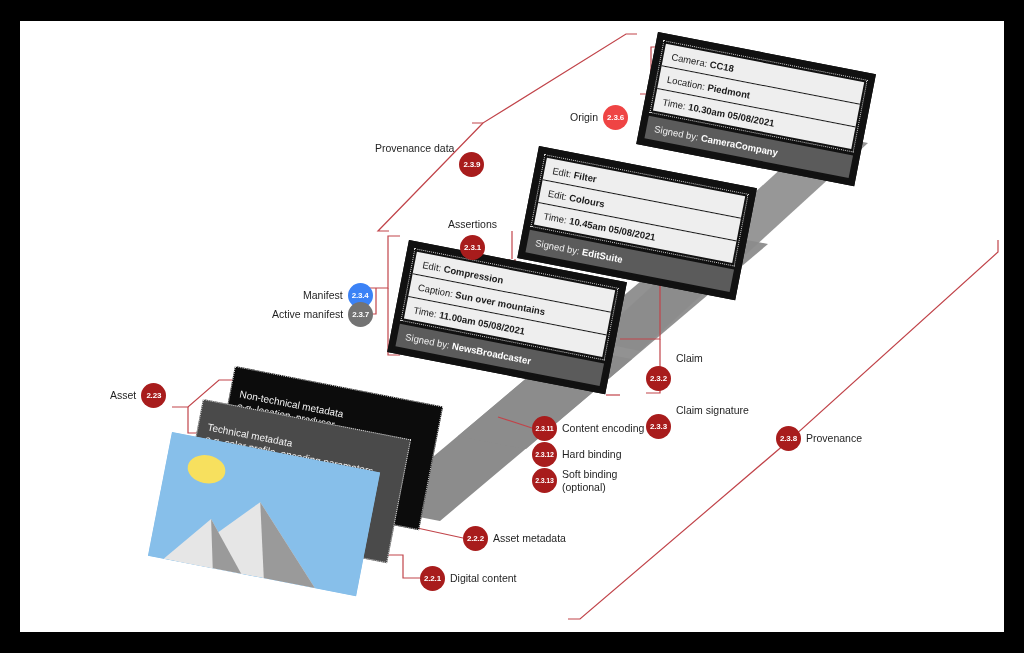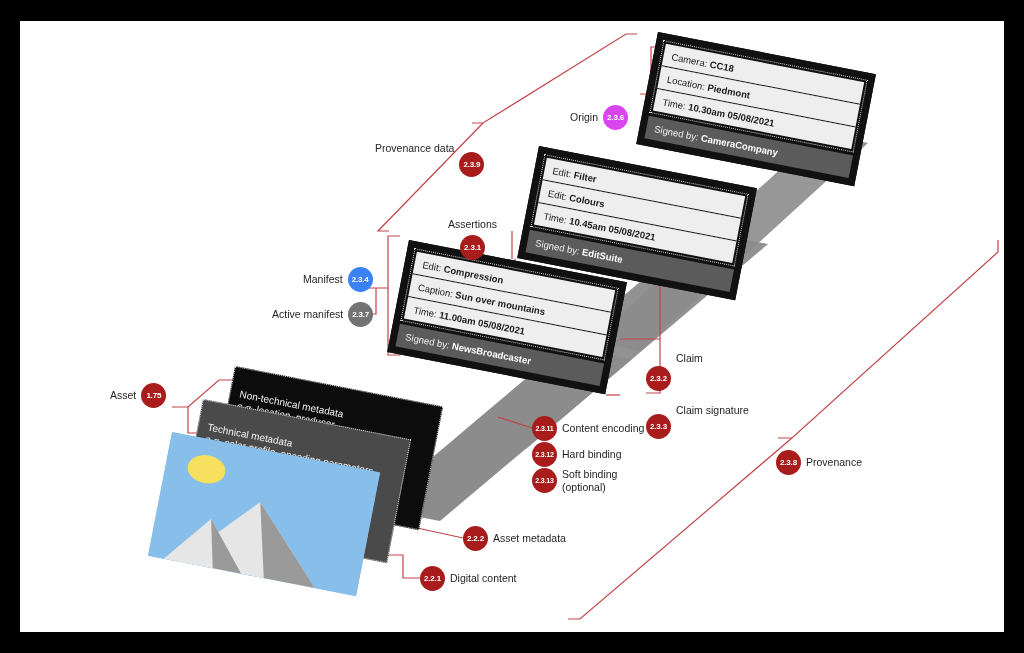--- a/index.html
+++ b/index.html
@@ -133,34 +133,34 @@
     <div class="inner">
       <div class="row"><span>Edit:</span> <b>Compression</b></div>
       <div class="row"><span>Caption:</span> <b>Sun over mountains</b></div>
       <div class="row"><span>Time:</span> <b>11.00am 05/08/2021</b></div>
     </div>
     <div class="sig"><span>Signed by:</span> <b>NewsBroadcaster</b></div>
   </div>
 
   <div class="callout" style="left:550px;top:84px;">
     <span class="lbl">Origin</span>
-    <span class="badge" style="background: #d946ef;">2.3.6</span>
+    <span class="badge" style="background: #ef4444;">2.3.6</span>
   </div>
 
   <div class="callout" style="left:355px;top:99px;">
     <span class="lbl">Provenance data</span>
     <span class="badge" style="background: rgb(168, 28, 28); margin-top: 32px;">2.3.9</span>
   </div>
 
   <div class="callout" style="left:428px;top:197px;flex-direction:column;">
     <span class="lbl">Assertions</span>
     <span class="badge" style="background: rgb(168, 28, 28);">2.3.1</span>
   </div>
 
-  <div class="callout" style="left:283px;top:246px;">
+  <div class="callout" style="left:283px;top:262px;">
     <span class="lbl">Manifest</span>
     <span class="badge" style="background: #3b82f6;">2.3.4</span>
   </div>
 
   <div class="callout" style="left:252px;top:281px;">
     <span class="lbl">Active manifest</span>
     <span class="badge" style="background: #737373;">2.3.7</span>
   </div>
 
   <div class="callout" style="left:626px;top:305px;">
@@ -186,32 +186,32 @@
   <div class="callout" style="left:512px;top:447px;">
     <span class="badge sm" style="background: rgb(168, 28, 28);">2.3.13</span>
     <span class="lbl">
       <span>Soft binding</span>
       <span class="sub">(optional)</span>
     </span>
   </div>
 
   <div class="callout" style="left:90px;top:362px;">
     <span class="lbl">Asset</span>
-    <span class="badge" style="background: rgb(168, 28, 28);">1.75</span>
+    <span class="badge" style="background: rgb(168, 28, 28);">2.23</span>
   </div>
 
   <div class="callout" style="left:443px;top:505px;">
     <span class="badge" style="background: rgb(168, 28, 28);">2.2.2</span>
     <span class="lbl">Asset metadata</span>
   </div>
 
   <div class="callout" style="left:400px;top:545px;">
     <span class="badge" style="background: rgb(168, 28, 28);">2.2.1</span>
     <span class="lbl">Digital content</span>
   </div>
 
-  <div class="callout" style="left:756px;top:405px;margin-top:24px;">
+  <div class="callout" style="left:756px;top:405px;">
     <span class="badge" style="background: rgb(168, 28, 28);">2.3.8</span>
     <span class="lbl">Provenance</span>
   </div>
 
 </div>
 </div>
 
 </body></html>

